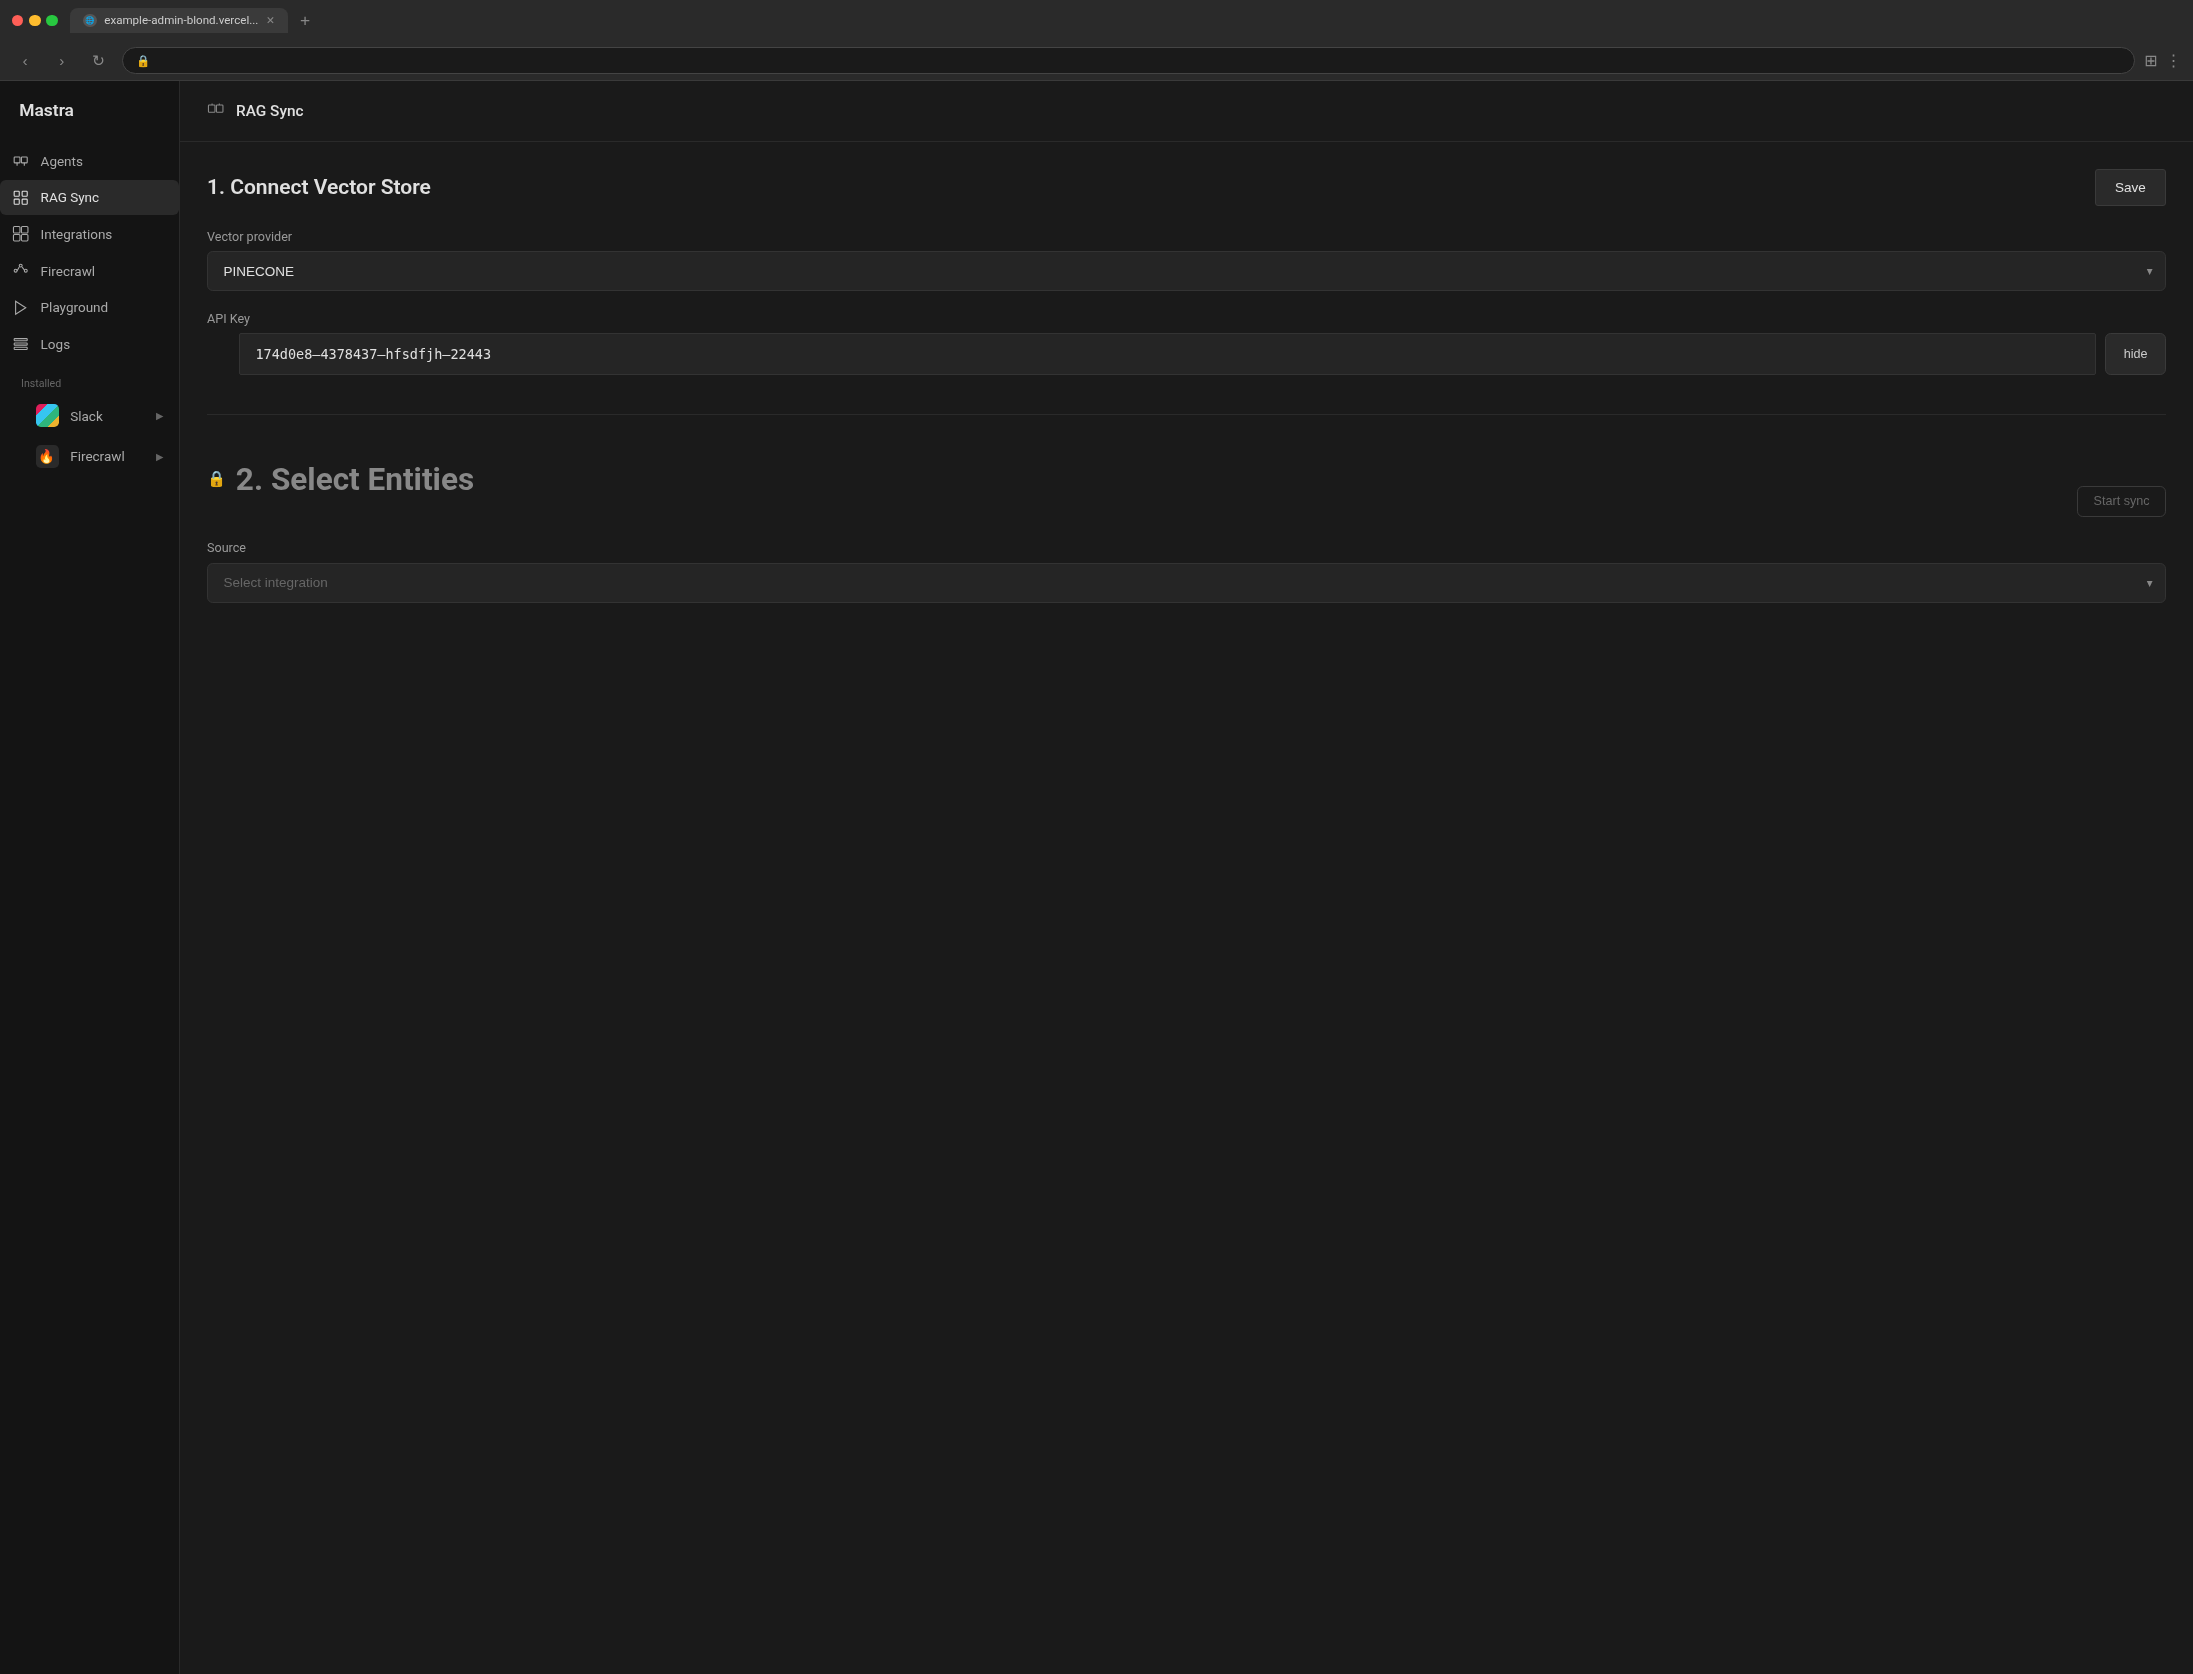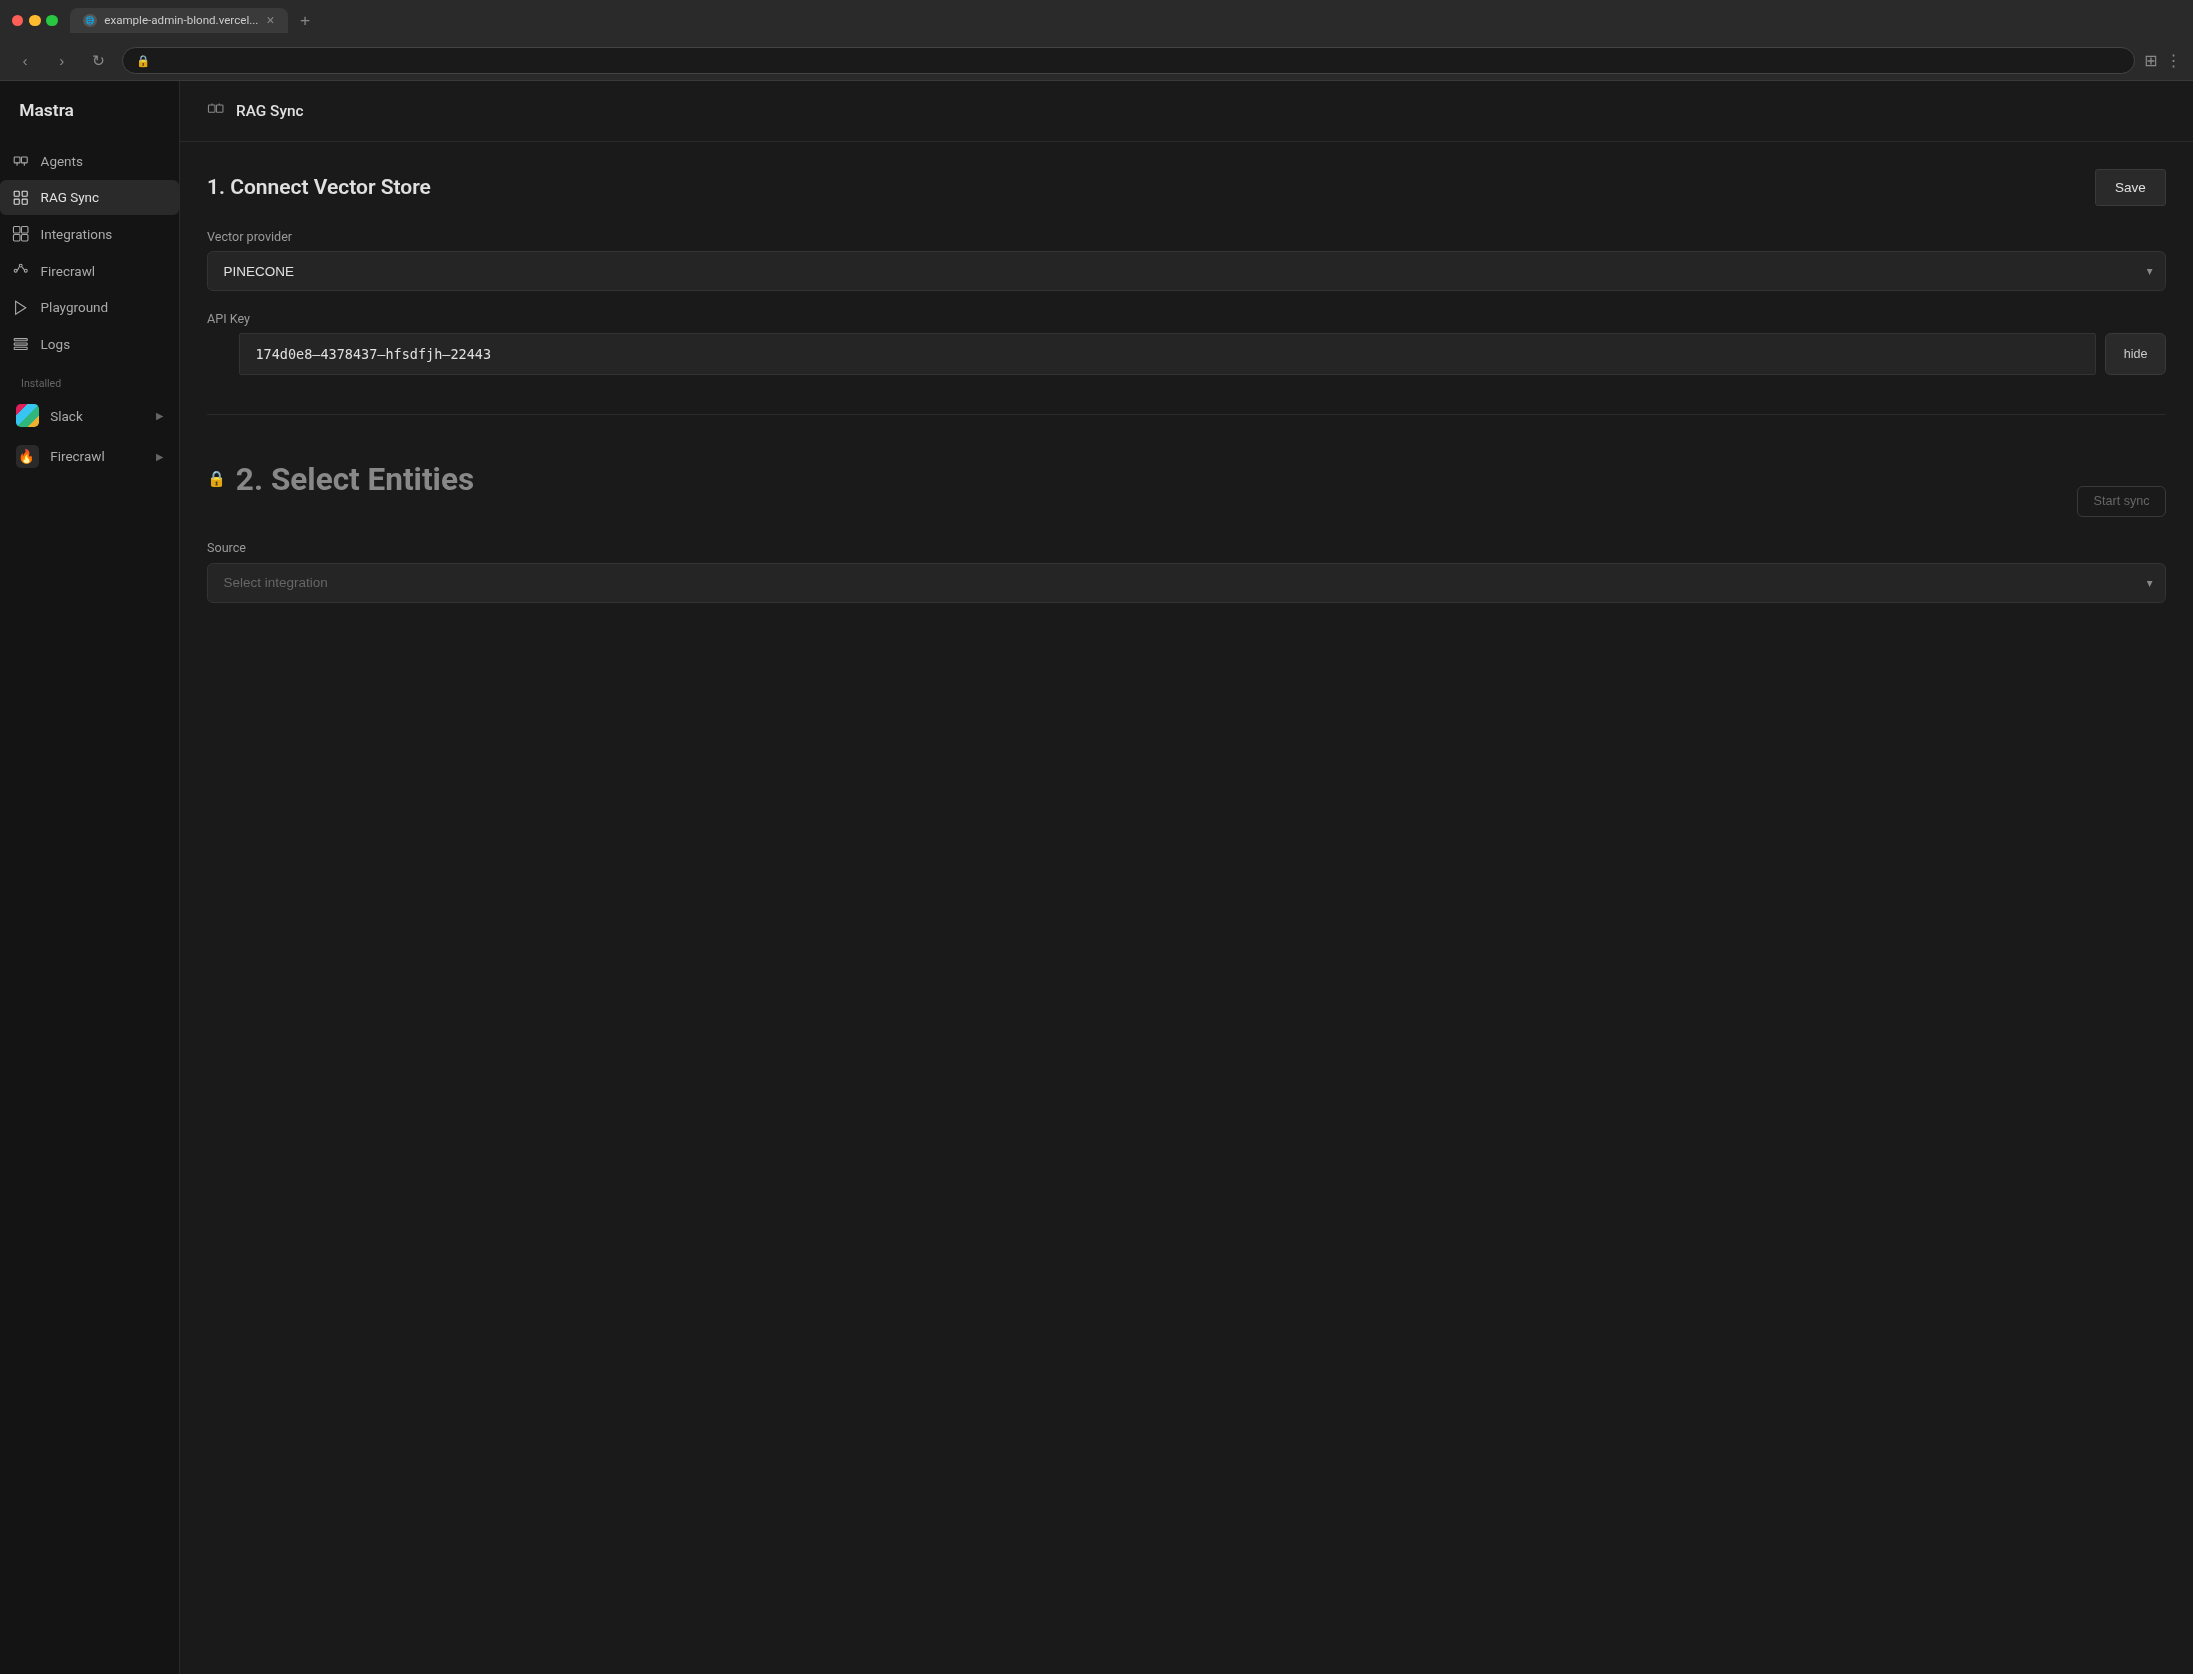--- a/index.html
+++ b/index.html
@@ -517,21 +517,21 @@
             <rect x="3" y="11" width="18" height="3" rx="1"></rect>
             <rect x="3" y="17" width="18" height="3" rx="1"></rect>
           </svg>
         </span>
         <span>Logs</span>
       </div>
     </nav>
 
     <div class="sidebar-section-label">Installed</div>
 
-    <div style="padding: 0 4px;">
+    <div style="padding: 0 4px; margin-left: 20px;">
 
       <div class="installed-item">
         <div class="installed-icon slack-icon"></div>
         <span>Slack</span>
         <span class="chevron">▶</span>
       </div>
 
       <div class="installed-item">
         <div class="installed-icon firecrawl-icon">🔥</div>
         <span>Firecrawl</span>

